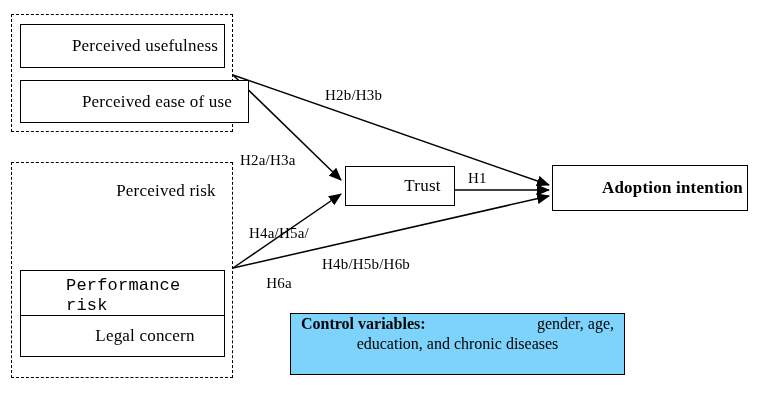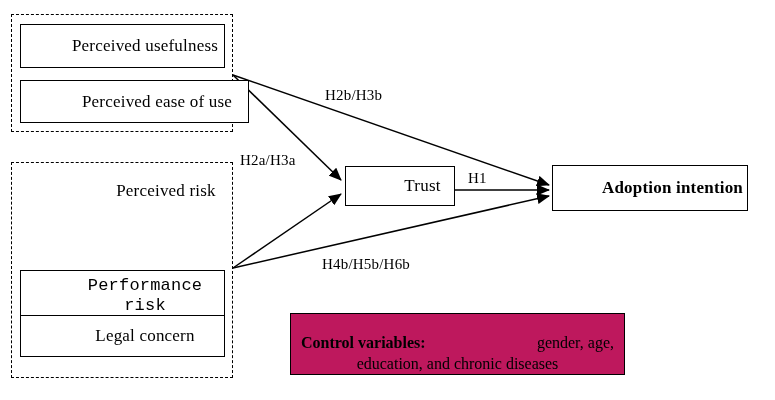--- a/index.html
+++ b/index.html
@@ -26,21 +26,20 @@
     height: 400px;
   }
   .node-box {
     position: absolute;
     box-sizing: border-box;
     border: 1.4px solid #000000;
     background: #ffffff;
     display: flex;
     align-items: center;
     justify-content: center;
-    text-align: center;
     font-size: 17px;
     line-height: 1.15;
     letter-spacing: 0.2px;
     padding-left: 45px;
   }
   .group-box {
     position: absolute;
     box-sizing: border-box;
     border: 1.5px dashed #000000;
     background: transparent;
@@ -60,25 +59,25 @@
     letter-spacing: 0.2px;
     background: transparent;
   }
   .edge-label.center {
     text-align: center;
   }
   .control-box {
     position: absolute;
     box-sizing: border-box;
     border: 1.4px solid #000000;
-    background: #be185d;
+    background: #7dd3fc;
     font-size: 16px;
     line-height: 1.28;
     display: flex;
-    align-items: flex-end;
+    align-items: flex-start;
     justify-content: center;
   }
   .control-inner {
     width: 100%;
     padding: 0 10px;
     box-sizing: border-box;
     text-align: center;
   }
   .control-line1 {
     display: flex;
@@ -140,20 +139,24 @@
   </div>
 
   <div class="node-box" style="left:552px; top:165px; width:196px; height:46px;font-weight:bold;">
     <span>Adoption intention</span>
   </div>
 
   <div class="edge-label" style="left:325px; top:87px;">H2b/H3b</div>
 
   <div class="edge-label" style="left:240px; top:152px;">H2a/H3a</div>
 
+  <div class="edge-label center" style="left:240px; top:191px; width:78px;">
+    <div>H4a/H5a/</div>
+    <div>H6a</div>
+  </div>
 
   <div class="edge-label" style="left:322px; top:256px;">H4b/H5b/H6b</div>
 
   <div class="edge-label" style="left:468px; top:170px;">H1</div>
 
   <div class="control-box" style="left:290px; top:313px; width:335px; height:62px;">
     <div class="control-inner">
       <div class="control-line1">
         <span class="control-strong">Control variables:</span>
         <span>gender,   age,</span>

